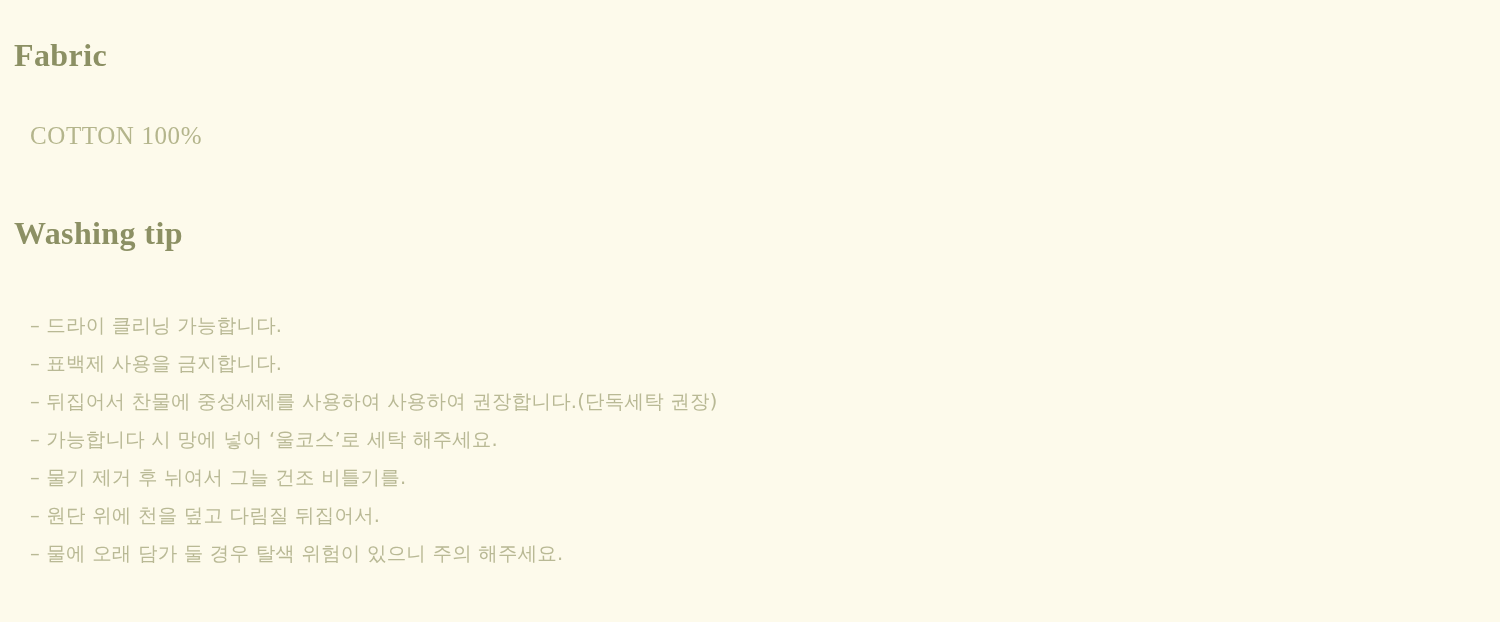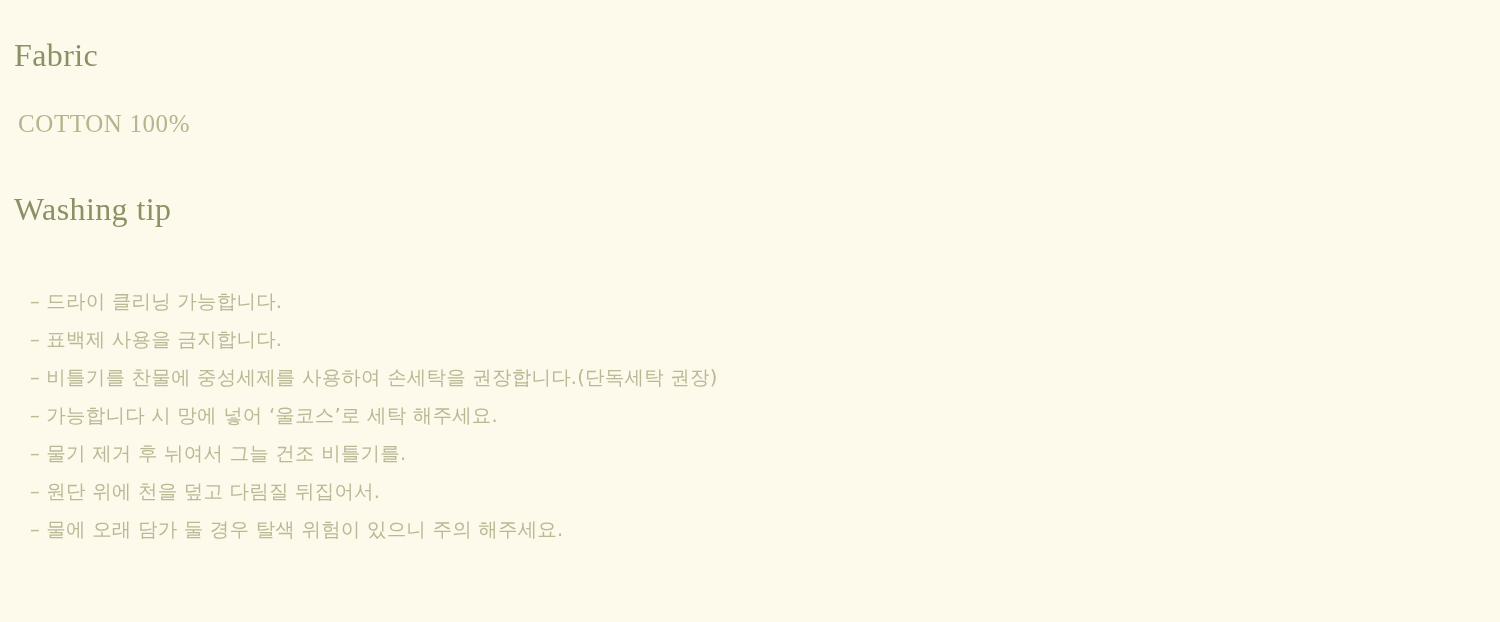--- a/index.html
+++ b/index.html
@@ -16,35 +16,35 @@
   .page {
     position: relative;
     width: 1500px;
     height: 622px;
     box-sizing: border-box;
     padding: 30px 0 0 14px;
   }
   .section-title {
     font-family: "Liberation Serif", serif;
     font-size: 32px;
-    font-weight: 400;
+    font-weight: 700;
     color: #8c9064;
     letter-spacing: 0.4px;
     line-height: 1.2;
     margin: 0;
   }
   .fabric-title {
     padding-top: 6px;
   }
   .fabric-value {
     font-family: "Liberation Serif", serif;
     font-size: 25px;
     color: #b4b58c;
     letter-spacing: 0.6px;
-    margin: 4px;
+    margin: 16px;
     padding-top: 32px;
   }
   .washing-title {
     padding-top: 48px;
   }
   .care-list {
     list-style: none;
     margin: 16px;
     padding: 0;
     padding-top: 38px;
@@ -65,20 +65,20 @@
 
   <h2 class="section-title fabric-title">Fabric</h2>
 
   <p class="fabric-value">COTTON 100%</p>
 
   <h2 class="section-title washing-title">Washing tip</h2>
 
   <ul class="care-list">
     <li class="care-item">– 드라이 클리닝 가능합니다.</li>
     <li class="care-item">– 표백제 사용을 금지합니다.</li>
-    <li class="care-item">– 비틀기를 찬물에 중성세제를 사용하여 손세탁을 권장합니다.(단독세탁 권장)</li>
+    <li class="care-item">– 뒤집어서 찬물에 중성세제를 사용하여 사용하여 권장합니다.(단독세탁 권장)</li>
     <li class="care-item">– 가능합니다 시 망에 넣어 ‘울코스’로 세탁 해주세요.</li>
     <li class="care-item">– 물기 제거 후 뉘여서 그늘 건조 비틀기를.</li>
     <li class="care-item">– 원단 위에 천을 덮고 다림질 뒤집어서.</li>
     <li class="care-item">– 물에 오래 담가 둘 경우 탈색 위험이 있으니 주의 해주세요.</li>
   </ul>
 
 </div>
 
 </body></html>

